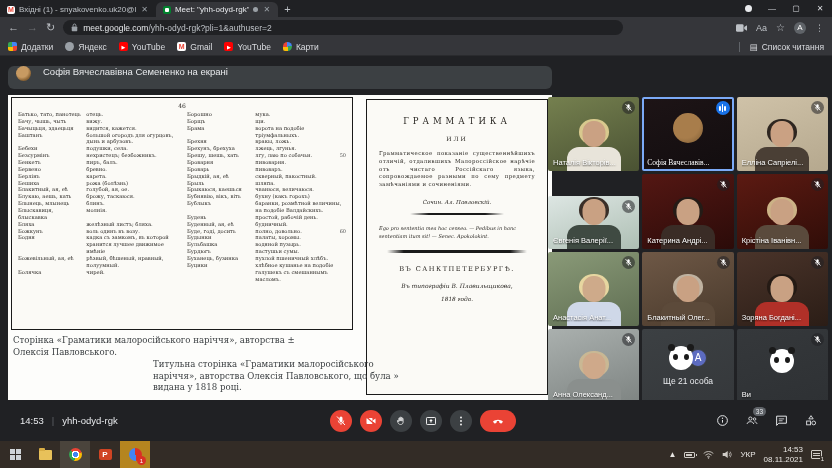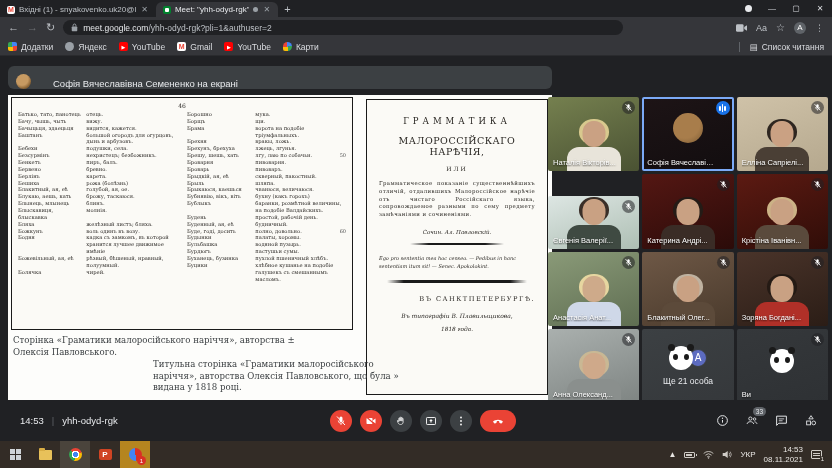--- a/index.html
+++ b/index.html
@@ -36,21 +36,21 @@
   .bi{width:9px;height:9px;flex:none;}
   .bi-apps{background:conic-gradient(#4285f4 0 25%,#ea4335 0 50%,#fbbc04 0 75%,#34a853 0);border-radius:2px;}
   .bi-globe{background:#9aa0a6;border-radius:50%;}
   .bi-youtube{background:#f00;border-radius:2px;color:#fff;font-size:5px;display:flex;align-items:center;justify-content:center;}
   .bi-gmail{background:#fff;border-radius:2px;color:#ea4335;font-weight:bold;font-size:7px;display:flex;align-items:center;justify-content:center;}
   .bi-maps{background:conic-gradient(#4285f4 0 25%,#34a853 0 50%,#fbbc04 0 75%,#ea4335 0);border-radius:50% 50% 50% 2px;}
   #readinglist{margin-left:auto;display:flex;align-items:center;gap:4px;border-left:1px solid #5f6368;padding-left:10px;}
 
   
   #meet{position:absolute;left:0;top:56px;width:832px;height:385px;background:#202124;}
-  #banner{position:absolute;left:8px;top:10px;width:544px;height:23px;background:#3c4043;border-radius:6px;display:flex;align-items:flex-end;gap:22px;padding:0 8px;color:#e8eaed;font-size:9.5px;}
+  #banner{position:absolute;left:8px;top:10px;width:544px;height:23px;background:#3c4043;border-radius:6px;display:flex;align-items:flex-start;gap:12px;padding:0 8px;color:#e8eaed;font-size:9.5px;}
   #banner .bavatar{width:15px;height:15px;border-radius:50%;background:radial-gradient(circle at 40% 35%,#c79a62 0 45%,#8a6334 70%);flex:none;}
 
   
   #sheet{position:absolute;left:8px;top:39px;width:544px;height:305px;background:#fdfdfb;}
   #dictpage{position:absolute;left:3px;top:2px;width:342px;height:233px;background:#fbfaf6;border:1.5px solid #1a1a1a;padding:4px 6px 2px;color:#2e2b28;font-family:"DejaVu Serif",serif;overflow:hidden;}
   #dictpage .pgnum{text-align:center;font-size:6px;margin-bottom:2px;}
   #dictcols{display:flex;gap:10px;}
   .dcol{flex:1;}
   .entry{display:flex;font-size:5.2px;line-height:1.32;}
   .entry .w{width:43%;flex:none;padding-right:3px;}
@@ -59,32 +59,32 @@
 
   #titlepage{position:absolute;left:358px;top:4px;width:182px;height:296px;background:#fbfaf6;border:1.5px solid #1a1a1a;padding:16px 12px 8px;color:#2a2723;font-family:"DejaVu Serif",serif;text-align:center;overflow:hidden;}
   .t-big{font-size:8.5px;letter-spacing:4px;margin-bottom:9px;}
   .t-big2{font-size:9.5px;letter-spacing:.5px;margin-bottom:8px;}
   .t-ili{font-size:6px;letter-spacing:2px;margin-bottom:8px;}
   .t-par{font-size:5.4px;line-height:1.45;text-align:justify;letter-spacing:.4px;margin-bottom:10px;}
   .t-auth{font-size:5.6px;font-style:italic;margin-bottom:8px;}
   .rule1{height:2px;margin:0 auto 10px;width:60%;background:linear-gradient(90deg,transparent,#1a1a1a 20%,#1a1a1a 80%,transparent);}
   .t-quote{font-size:5px;font-style:italic;text-align:left;line-height:1.5;margin-bottom:10px;}
   .rule2{height:3px;margin:0 auto 12px;width:90%;background:linear-gradient(90deg,transparent,#1a1a1a 12%,#1a1a1a 88%,transparent);}
-  .t-city{font-size:6.6px;letter-spacing:1.5px;margin-bottom:9px;text-align:right;}
+  .t-city{font-size:6.6px;letter-spacing:1.5px;margin-bottom:9px;}
   .t-print{font-size:6px;font-style:italic;margin-bottom:7px;}
   .t-year{font-size:5.8px;font-style:italic;}
 
   .caption{position:absolute;color:#3c4043;font-family:"DejaVu Serif",serif;font-size:8.6px;line-height:1.35;white-space:pre-line;}
   #cap1{left:5px;top:240px;width:330px;}
   #cap2{left:145px;top:264px;width:250px;}
 
   
   #tiles{position:absolute;left:548px;top:41px;width:280px;height:306px;display:grid;grid-template-columns:repeat(3,1fr);grid-template-rows:repeat(4,1fr);gap:3px;}
   .tile{position:relative;border-radius:2px;overflow:hidden;background:#3c4043;}
-  .tile.active{outline:2px solid #7baaf7;outline-offset:-2px;}
+  .tile.active{outline:2px solid #7baaf7;outline-offset:-2px;font-family:Liberation Serif, serif;}
   .tile .pname{position:absolute;left:5px;bottom:4px;right:18px;color:#fff;font-size:7.5px;white-space:nowrap;overflow:hidden;text-overflow:ellipsis;text-shadow:0 1px 2px rgba(0,0,0,.8);}
   .micoff{position:absolute;right:4px;top:4px;width:13px;height:13px;border-radius:50%;background:rgba(32,33,36,.55);display:flex;align-items:center;justify-content:center;}
   .speak{position:absolute;right:4px;top:4px;width:14px;height:14px;border-radius:50%;background:#1a73e8;display:flex;align-items:center;justify-content:center;gap:1px;}
   .speak i{width:1.6px;background:#fff;border-radius:1px;display:block;}
   .hair{position:absolute;left:50%;bottom:26px;transform:translateX(-50%);width:30px;height:26px;border-radius:48%;}
   .head{position:absolute;left:50%;bottom:24px;transform:translateX(-50%);width:23px;height:26px;border-radius:46%;}
   .bodyshape{position:absolute;left:50%;bottom:0;transform:translateX(-50%);width:54px;height:24px;border-radius:12px 12px 0 0;}
   .bigavatar{position:absolute;left:50%;top:42%;transform:translate(-50%,-50%);width:30px;height:30px;border-radius:50%;}
   .panda{position:relative;width:24px;height:24px;background:#fff;border-radius:50%;}
   .panda i{position:absolute;width:7px;height:7px;background:#1a1a1a;border-radius:50%;top:-2px;left:-1px;}
@@ -385,21 +385,20 @@
             </div>
             <div class="entry">
               <span class="w">Буцики</span>
               <span class="d">хлѣбное кушанье на подобіе галушекъ съ смешаннымъ масломъ.</span>
             </div>
           </div>
       </div>
     </div>
     <div id="titlepage">
         <div class="t-big">ГРАММАТИКА</div>
-        <div class="t-big2">МАЛОРОССІЙСКАГО НАРѢЧІЯ,</div>
         <div class="t-ili">ИЛИ</div>
         <div class="t-par">Грамматическое показаніе существеннѣйшихъ отличій, отдалившихъ Малороссійское нарѣчіе отъ чистаго Россійскаго языка, сопровождаемое разными по сему предмету замѣчаніями и сочиненіями.</div>
         <div class="t-auth">Сочин. Ал. Павловскій.</div>
         <div class="rule1"></div>
         <div class="t-quote">Ego pro sententia mea hoc censeo. — Pedibus in hanc sententiam itum sit! — Senec. Apokolokint.</div>
         <div class="rule2"></div>
         <div class="t-city">ВЪ САНКТПЕТЕРБУРГѢ.</div>
         <div class="t-print">Въ типографіи В. Плавильщикова,</div>
         <div class="t-year">1818 года.</div>
       </div>

